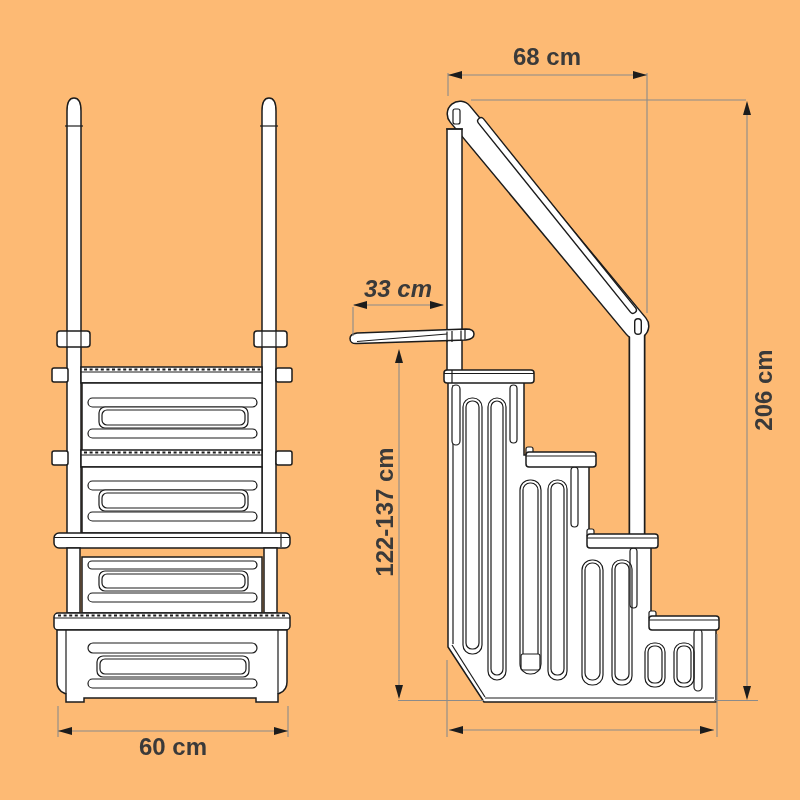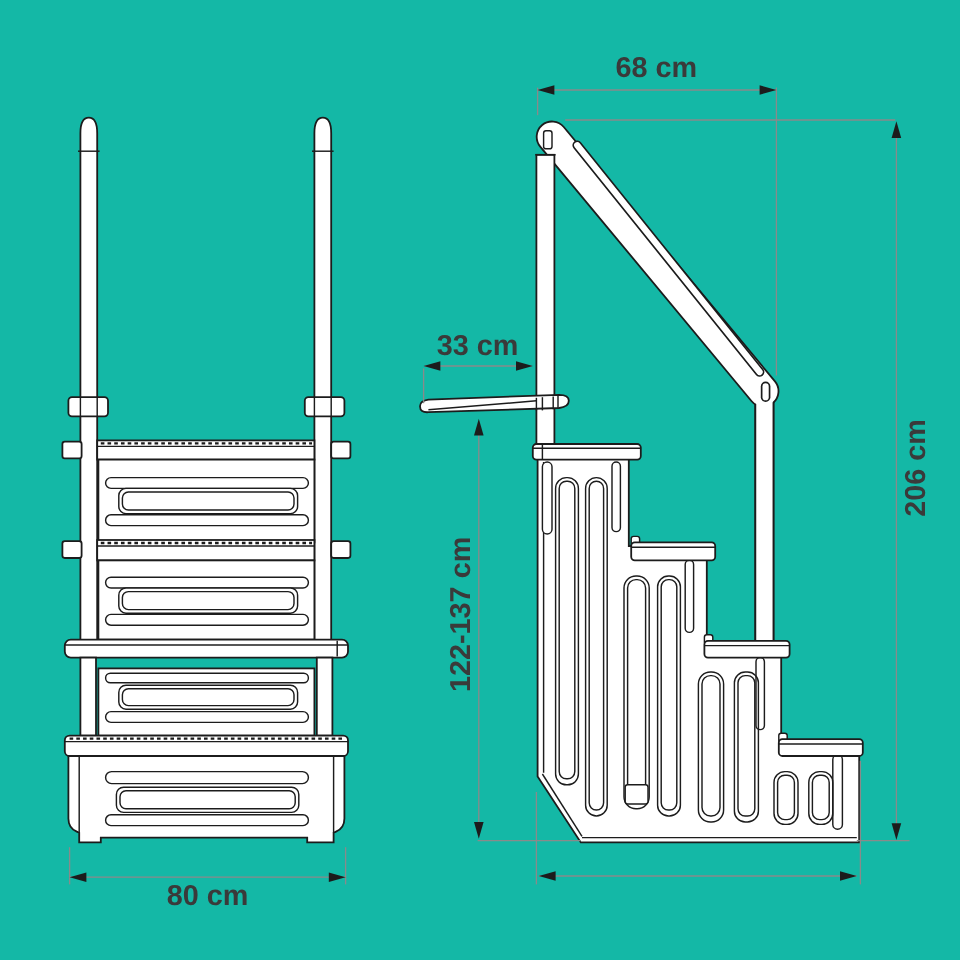--- a/index.html
+++ b/index.html
@@ -1,16 +1,16 @@
 <!DOCTYPE html>
 <html><head>
 <meta charset="utf-8">
 <style>
   html,body{margin:0;padding:0;background:#ffffff;}
-  #canvas{position:relative;width:800px;height:800px;background:#14b8a6;overflow:hidden;
+  #canvas{position:relative;width:800px;height:800px;background:#fdba74;overflow:hidden;
           font-family:"Liberation Sans", sans-serif;}
   svg{position:absolute;left:0;top:0;}
   .lnf{stroke:#1c1c1c;stroke-width:1.5;fill:#ffffff;}
   .thin{stroke:#1c1c1c;stroke-width:1.2;fill:none;}
   .thinf{stroke:#1c1c1c;stroke-width:1.2;fill:#ffffff;}
   .dim{stroke:#8a8a8a;stroke-width:1.1;fill:none;}
   .arr{fill:#1c1c1c;stroke:none;}
   .grip{stroke:#1c1c1c;stroke-width:2;fill:none;stroke-dasharray:3 2.6;}
   .dim-label{position:absolute;width:120px;font-weight:bold;font-size:24px;line-height:26px;
              color:#3a3a3a;text-align:center;white-space:nowrap;}
@@ -222,22 +222,22 @@
       <line class="dim" x1="717" y1="634" x2="717" y2="737"></line>
       <line class="dim" x1="449" y1="730" x2="714" y2="730"></line>
       <polygon class="arr" points="449,730 463,726 463,734"></polygon>
       <polygon class="arr" points="714,730 700,726 700,734"></polygon>
     </g>
   </g>
 </svg>
 
 <div class="dim-label" style="left:487px;top:44px;">68 cm</div>
 
-<div class="dim-label" style="left:338px;top:276px;">33 cm</div>
+<div class="dim-label" style="left:338px;top:276px;font-style:italic;">33 cm</div>
 
 <div class="dim-label vert w160" style="left:305px;top:499px;">122-137 cm</div>
 
 <div class="dim-label vert w140" style="left:694px;top:377px;">206 cm</div>
 
-<div class="dim-label" style="left:113px;top:734px;">80 cm</div>
+<div class="dim-label" style="left:113px;top:734px;">60 cm</div>
 
 
 </div>
 
 </body></html>

